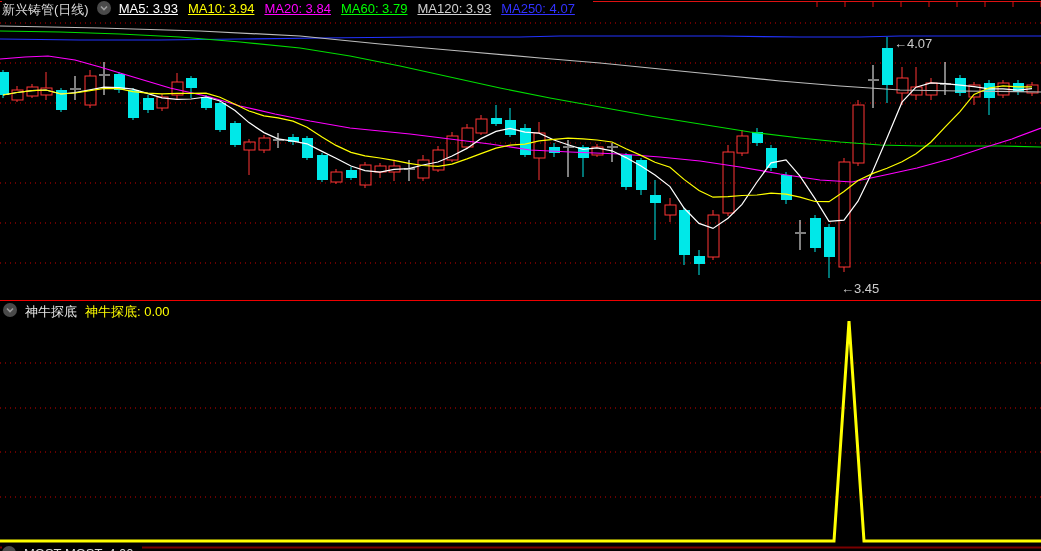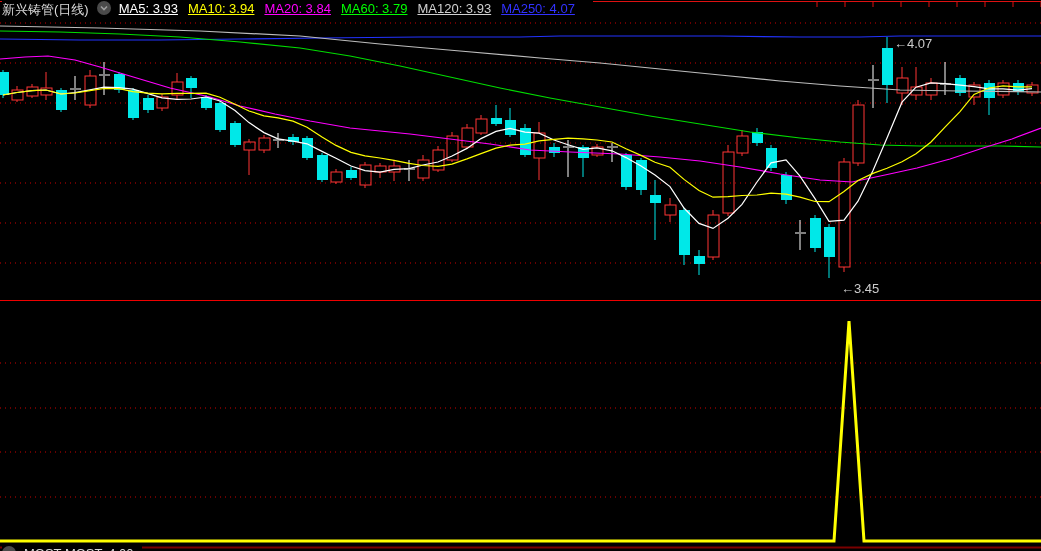--- a/index.html
+++ b/index.html
@@ -276,20 +276,29 @@
   <div class="hdr" style="top:1px;left:2px">
     <span class="title">新兴铸管(日线)</span>
     <span class="cicon">
       <svg width="10" height="10" viewBox="0 0 10 10">
         <polyline points="2,3.5 5,6.5 8,3.5" fill="none" stroke="#9c9c9c" stroke-width="1.6"></polyline>
       </svg>
     </span>
     <span id="ma-labels"><span class="ma-item" style="color: rgb(255, 255, 255);">MA5: 3.93</span><span class="ma-item" style="color: rgb(255, 255, 0);">MA10: 3.94</span><span class="ma-item" style="color: rgb(255, 0, 255);">MA20: 3.84</span><span class="ma-item" style="color: rgb(0, 255, 0);">MA60: 3.79</span><span class="ma-item" style="color: rgb(208, 208, 208);">MA120: 3.93</span><span class="ma-item" style="color: rgb(50, 50, 255);">MA250: 4.07</span></span>
   </div>
 
+  <div class="hdr" style="top:303px;left:3px">
+    <span class="cicon">
+      <svg width="10" height="10" viewBox="0 0 10 10">
+        <polyline points="2,3.5 5,6.5 8,3.5" fill="none" stroke="#9c9c9c" stroke-width="1.6"></polyline>
+      </svg>
+    </span>
+    <span class="sub-name">神牛探底</span>
+    <span class="sub-val">神牛探底: 0.00</span>
+  </div>
 
   <div class="hdr" style="top:546px;left:2px">
     <span class="cicon">
       <svg width="10" height="10" viewBox="0 0 10 10">
         <polyline points="2,3.5 5,6.5 8,3.5" fill="none" stroke="#9c9c9c" stroke-width="1.6"></polyline>
       </svg>
     </span>
     <span class="bot-text">MOST MOST: 4.00</span>
   </div>
 

